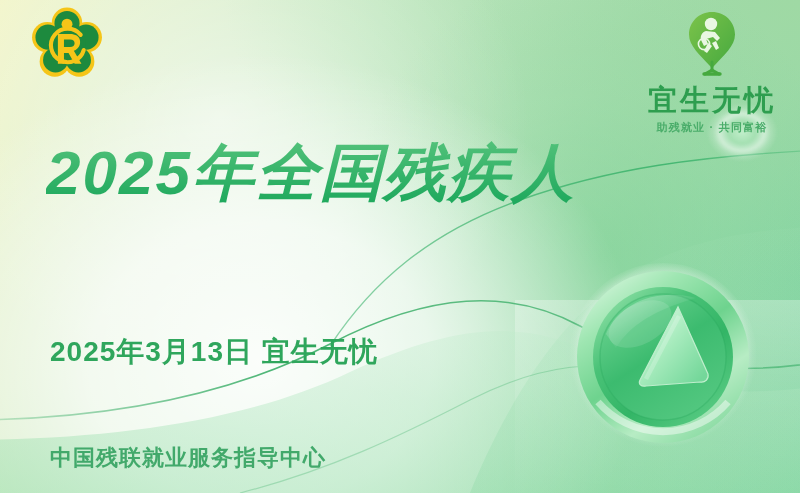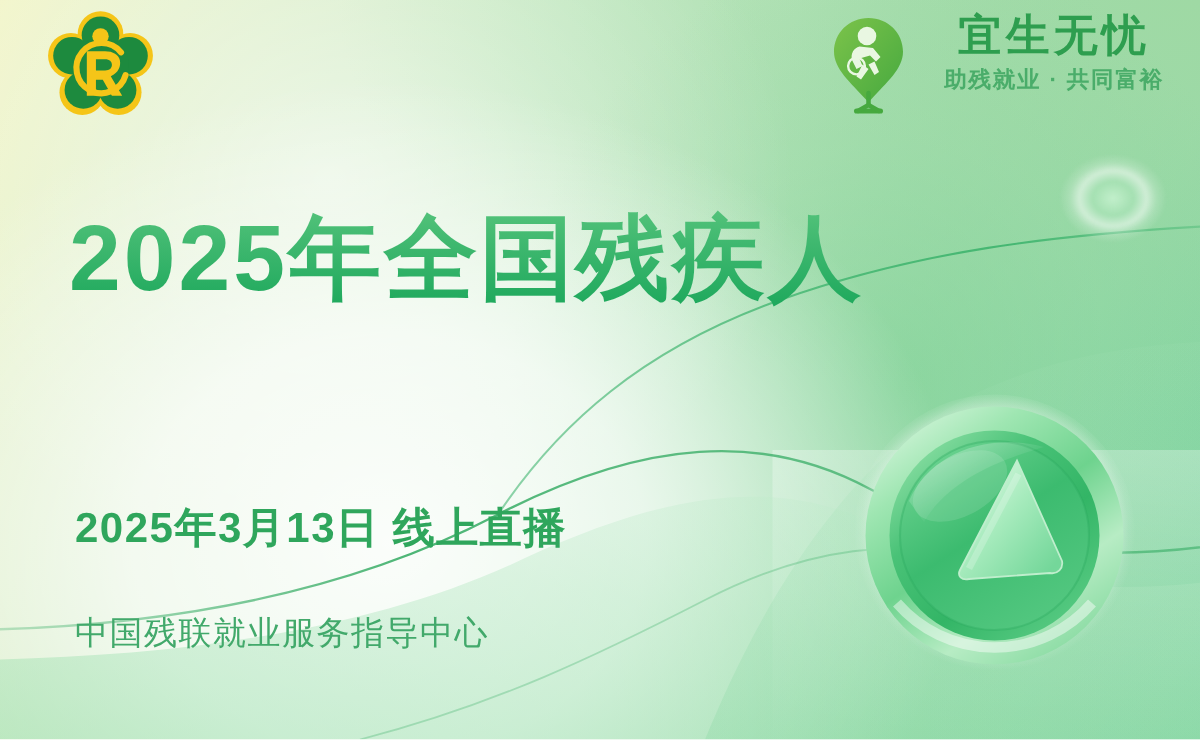--- a/index.html
+++ b/index.html
@@ -52,70 +52,72 @@
     border-radius:50%;
     background:
       radial-gradient(closest-side at 50% 55%, rgba(196,240,205,.95) 0%, rgba(175,230,188,.55) 38%, rgba(255,255,255,.55) 62%, rgba(255,255,255,.18) 80%, rgba(255,255,255,0) 100%);
     filter:blur(1.2px);
   }
 
   
   .cdpf-logo{position:absolute;left:28px;top:6px;width:78px;height:76px;}
   .brand{
     position:absolute;right:24px;top:10px;
-    display:flex;align-items:flex-start;gap:24px;
+    display:flex;align-items:center;gap:10px;flex-direction:column;
   }
   .brand-pin{width:52px;height:66px;flex:0 0 auto;}
   .brand-txt{display:flex;flex-direction:column;align-items:center;line-height:1;}
   .brand-name{
     font-size:29px;font-weight:700;letter-spacing:3px;
     color:#2e9e4f;
     font-family:"Liberation Sans","DejaVu Sans",sans-serif;
   }
   .brand-sub{
     margin-top:7px;
-    font-size:15px;font-weight:700;letter-spacing:1.2px;
+    font-size:11px;font-weight:700;letter-spacing:1.2px;
     color:#4aad6a;
   }
 
   
   .title-wrap{
     position:absolute;left:46px;top:129px;
   }
   .title-line{
     font-size:62px;
     font-weight:700;
     letter-spacing:2px;
     line-height:88px;
     background:linear-gradient(180deg,#5cc77f 0%,#3fb86f 38%,#14a457 100%);
     -webkit-background-clip:text;
     background-clip:text;
     color:transparent;
     -webkit-text-fill-color:transparent;
     white-space:nowrap;
     font-family:"Liberation Sans","DejaVu Sans",sans-serif;
+    font-style:italic;
   }
   .title-line.l2{padding-left:2px;}
 
   
   .dateline{
     position:absolute;left:50px;top:333px;
     font-size:28px;font-weight:700;letter-spacing:1px;
     color:#2fa65c;
     white-space:nowrap;
   }
   
   .orgs{
     position:absolute;left:50px;top:407px;
     display:flex;flex-direction:column;gap:9px;
   }
   .org-line{
-    font-size:22px;font-weight:400;letter-spacing:1px;
+    font-size:22px;font-weight:700;letter-spacing:1px;
     color:#42a96b;
     white-space:nowrap;
+    margin-top:36px;
   }
 
   
   .play{
     position:absolute;left:568px;top:262px;width:190px;height:190px;
   }
 </style>
 </head>
 <body>
 
@@ -217,21 +219,21 @@
     <div class="brand-txt">
       <div class="brand-name">宜生无忧</div>
       <div class="brand-sub">助残就业 · 共同富裕</div>
     </div>
   </div>
 
   <div class="title-wrap">
     <div class="title-line l1">2025年全国残疾人</div>
   </div>
 
-  <div class="dateline">2025年3月13日  线上直播</div>
+  <div class="dateline">2025年3月13日  宜生无忧</div>
 
   <div class="orgs">
     <div class="org-line">中国残联就业服务指导中心</div>
   </div>
 
   <svg class="play" viewBox="0 0 190 190">
     <defs>
       <radialGradient id="halo" cx="50%" cy="48%" r="50%">
         <stop offset="62%" stop-color="#ffffff" stop-opacity="0"></stop>
         <stop offset="80%" stop-color="#ffffff" stop-opacity=".55"></stop>

